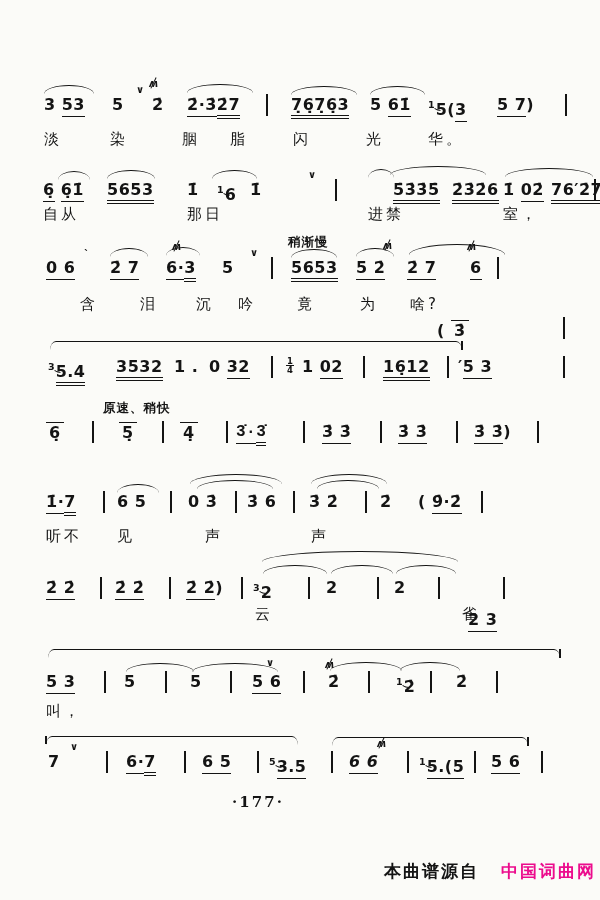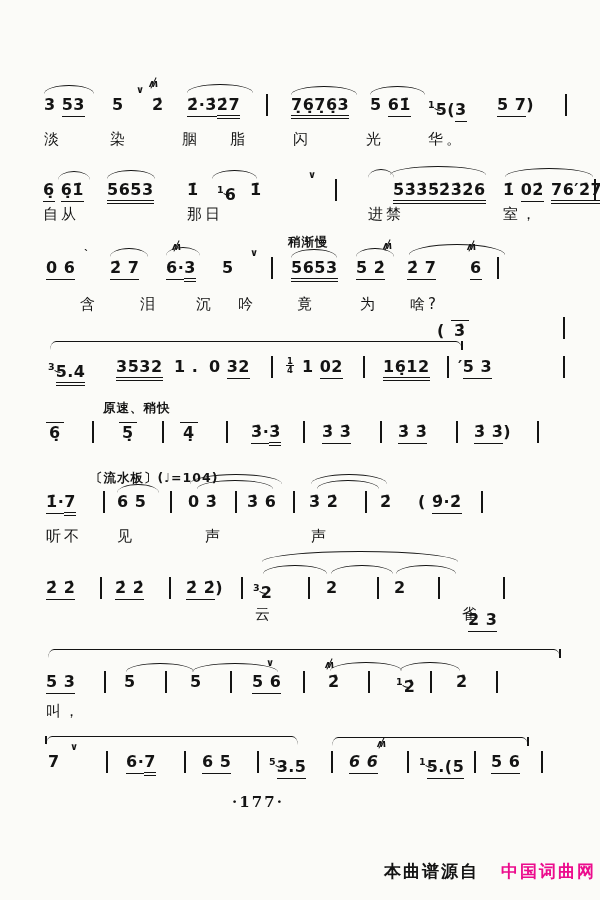--- a/index.html
+++ b/index.html
@@ -67,21 +67,21 @@
     <div class="slur" style="left: 368px; top: 169px; width: 26px; height: 8px;"></div>
     <div class="slur" style="left: 390px; top: 166px; width: 96px; height: 8px;"></div>
     <div class="slur" style="left: 505px; top: 168px; width: 88px; height: 8px;"></div>
     <div class="tok" style="left: 43px; top: 180px;"><span class="seg u1">6̣</span><span class="seg"> </span><span class="seg u1">6̣1̇</span></div>
     <div class="tok" style="left: 107px; top: 180px;"><span class="seg u2">5653</span></div>
     <div class="tok" style="left: 187px; top: 180px;"><span class="seg">1̇</span></div>
     <div class="tok" style="left: 206px; top: 180px; margin-left: 11px;"><span class="grace">1</span><span class="seg">6</span></div>
     <div class="tok" style="left: 250px; top: 180px;"><span class="seg">1̇</span></div>
     <div class="bar" style="left: 335px; top: 179px;"></div>
     <div class="tok" style="left: 368px; top: 180px; margin-left: 25px;"><span class="seg u2">5̇3̇3̇5̇</span></div>
-    <div class="tok" style="left: 439px; top: 180px; text-decoration: underline;"><span class="seg u2">2̇3̇2̇6</span></div>
+    <div class="tok" style="left: 452px; top: 180px; text-decoration: underline;"><span class="seg u2">2̇3̇2̇6</span></div>
     <div class="tok" style="left: 503px; top: 180px; text-align: right;"><span class="seg">1̇ </span><span class="seg u1">02̇</span></div>
     <div class="tok" style="left: 551px; top: 180px;"><span class="seg u2">76′2̇7</span></div>
     <div class="bar" style="left: 594px; top: 179px;"></div>
     <div class="mark" style="left: 308px; top: 170px;">∨</div>
     <div class="lyric" style="left: 43px; top: 205px;">自从</div>
     <div class="lyric" style="left: 187px; top: 205px;">那日</div>
     <div class="lyric" style="left: 368px; top: 205px;">进禁</div>
     <div class="lyric" style="left: 503px; top: 205px;">室，</div>
     <div class="label" style="left: 288px; top: 234px;">稍渐慢</div>
     <div class="slur" style="left: 110px; top: 248px; width: 38px; height: 8px;"></div>
@@ -126,29 +126,28 @@
     <div class="bar" style="left: 447px; top: 356px;"></div>
     <div class="tok" style="left: 458px; top: 357px;"><span class="seg">′</span><span class="seg u1">5 3</span></div>
     <div class="bar" style="left: 563px; top: 356px;"></div>
     <div class="label" style="left: 103px; top: 400px;">原速、稍快</div>
     <div class="tok" style="left: 46px; top: 422px;"><span class="seg o">6̣</span></div>
     <div class="bar" style="left: 92px; top: 421px;"></div>
     <div class="tok" style="left: 119px; top: 422px;"><span class="seg o">5̣</span></div>
     <div class="bar" style="left: 162px; top: 421px;"></div>
     <div class="tok" style="left: 180px; top: 422px;"><span class="seg o">4̣</span></div>
     <div class="bar" style="left: 226px; top: 421px;"></div>
-    <div class="tok" style="left: 251px; top: 422px;"><span class="seg u1">3̇·</span><span class="seg u2">3̇</span></div>
+    <div class="tok" style="left: 236px; top: 422px; font-family: Liberation Mono, monospace;"><span class="seg u1">3̇·</span><span class="seg u2">3̇</span></div>
     <div class="bar" style="left: 303px; top: 421px;"></div>
     <div class="tok" style="left: 322px; top: 422px;"><span class="seg u1">3̇ 3̇</span></div>
     <div class="bar" style="left: 380px; top: 421px;"></div>
     <div class="tok" style="left: 398px; top: 422px;"><span class="seg u1">3̇ 3̇</span></div>
     <div class="bar" style="left: 456px; top: 421px;"></div>
     <div class="tok" style="left: 474px; top: 422px;"><span class="seg u1">3̇ 3̇</span><span class="seg">)</span></div>
     <div class="bar" style="left: 537px; top: 421px;"></div>
-    <div class="label" style="left: 90px; top: 470px;">〔流水板〕(♩=104)</div>
     <div class="slur" style="left: 117px; top: 484px; width: 42px; height: 8px;"></div>
     <div class="slur" style="left: 190px; top: 474px; width: 92px; height: 9px;"></div>
     <div class="slur" style="left: 197px; top: 480px; width: 76px; height: 8px;"></div>
     <div class="slur" style="left: 311px; top: 474px; width: 76px; height: 9px;"></div>
     <div class="slur" style="left: 317px; top: 480px; width: 62px; height: 8px;"></div>
     <div class="tok" style="left: 46px; top: 492px;"><span class="seg u1">1̇·</span><span class="seg u2">7</span></div>
     <div class="bar" style="left: 103px; top: 491px;"></div>
     <div class="tok" style="left: 117px; top: 492px;"><span class="seg">6 5</span></div>
     <div class="bar" style="left: 170px; top: 491px;"></div>
     <div class="tok" style="left: 188px; top: 492px;"><span class="seg">0 3̇</span></div>

